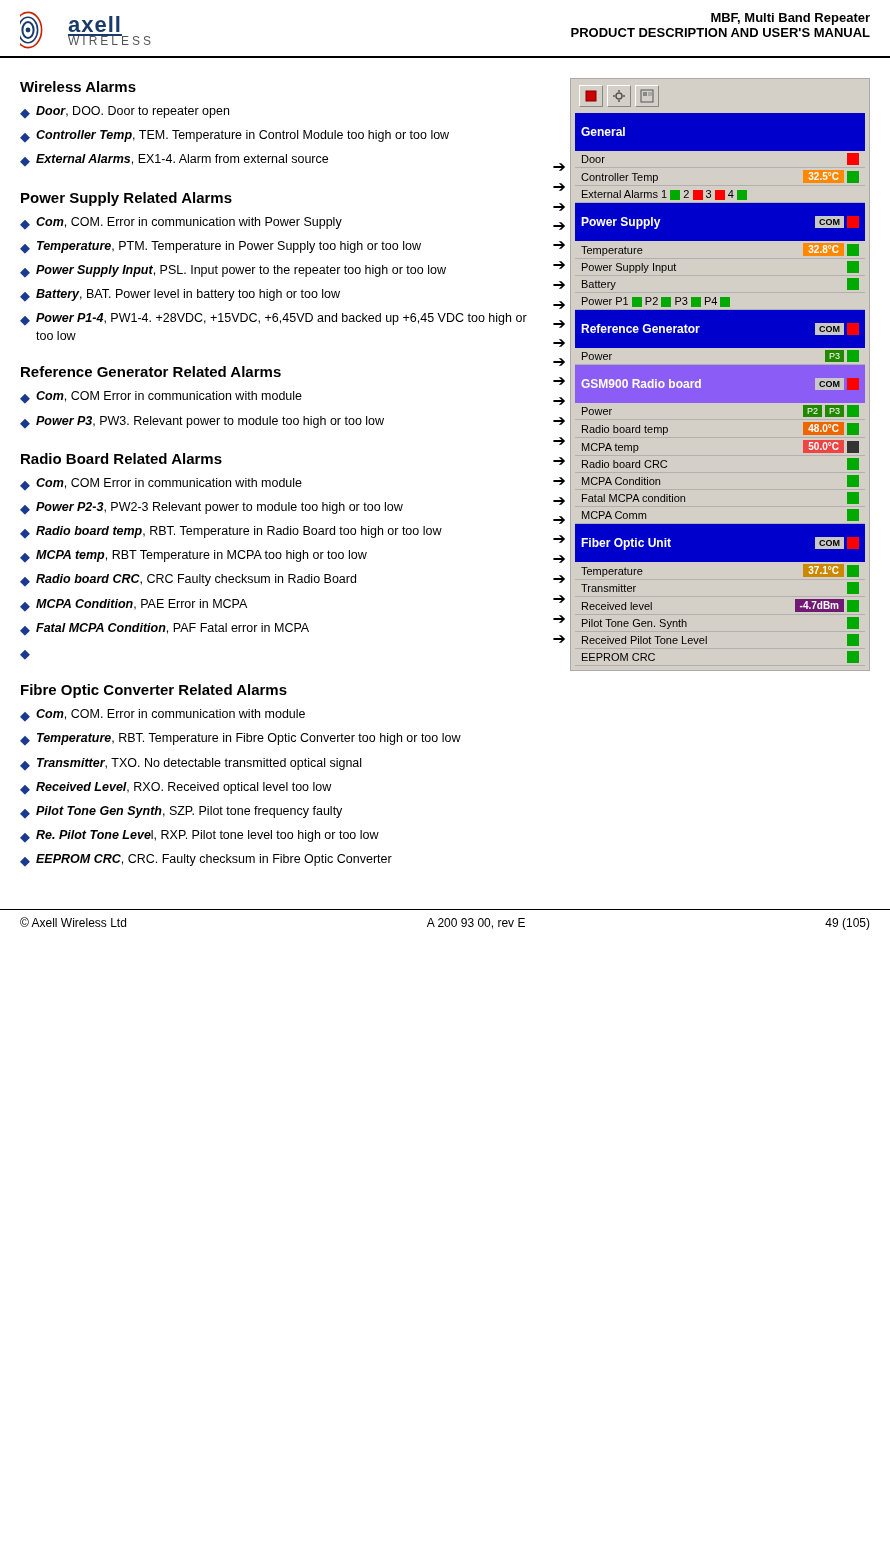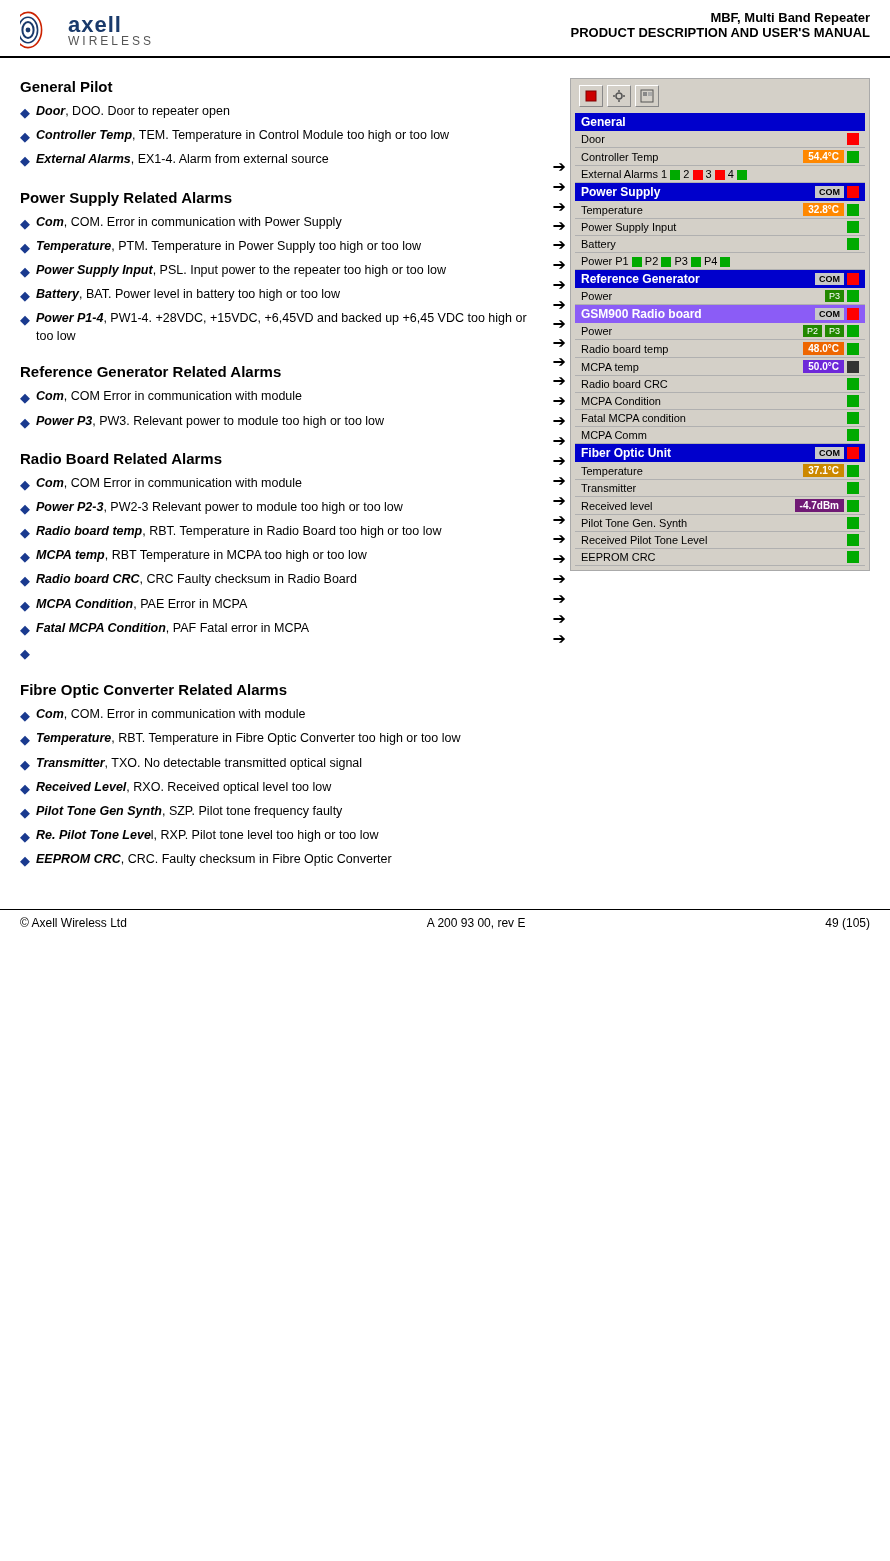--- a/index.html
+++ b/index.html
@@ -128,21 +128,21 @@
 
     
     .panel-body {
       background: #c8c8c8;
     }
 
     .panel-section-header {
       display: flex;
       align-items: center;
       justify-content: space-between;
-      padding: 2px 6px;
+      padding: 12px 6px;
       font-size: 12px;
       font-weight: bold;
       color: #fff;
       background: #0000cc;
     }
     .panel-section-header .status-badges {
       display: flex;
       gap: 3px;
       align-items: center;
       font-size: 10px;
@@ -221,20 +221,21 @@
       display: flex;
       flex-direction: column;
       align-items: flex-start;
     }
     .axell-wordmark {
       font-size: 22px;
       font-weight: bold;
       color: #1a3a6b;
       font-family: Arial, sans-serif;
       letter-spacing: 1px;
+      text-decoration: underline;
     }
     .wireless-text {
       font-size: 12px;
       letter-spacing: 3px;
       color: #555;
       margin-top: -4px;
     }
     .logo-signal {
       width: 40px;
       height: 40px;
@@ -259,21 +260,21 @@
   <div class="header-right">
     <div class="header-title-main">MBF, Multi Band Repeater</div>
     <div class="header-title-sub">PRODUCT DESCRIPTION AND USER'S MANUAL</div>
   </div>
 </div>
 
 <div class="content-area">
 
   <div class="left-col">
 
-    <div class="section-heading">General Pilot</div>
+    <div class="section-heading">Wireless Alarms</div>
     <ul class="bullet-list">
       <li>
         <span class="bullet-diamond">◆</span>
         <span><em>Door</em>, DOO. Door to repeater open</span>
       </li>
       <li>
         <span class="bullet-diamond">◆</span>
         <span><em>Controller Temp</em>, TEM. Temperature in Control Module too high or too low</span>
       </li>
       <li>
@@ -528,21 +529,21 @@
           <div class="panel-row">
             <span class="panel-row-label">Door</span>
             <div class="panel-row-value">
               <span class="led-red"></span>
             </div>
           </div>
 
           <div class="panel-row">
             <span class="panel-row-label">Controller Temp</span>
             <div class="panel-row-value">
-              <span class="val-box val-box-temp">54.4°C</span>
+              <span class="val-box val-box-temp">32.5°C</span>
               <span class="led-green"></span>
             </div>
           </div>
 
           <div class="panel-row">
             <span class="panel-row-label">External Alarms 1 <span class="led-green" style="width:10px;height:10px;display:inline-block;vertical-align:middle;"></span> 2 <span class="led-red" style="width:10px;height:10px;display:inline-block;vertical-align:middle;"></span> 3 <span class="led-red" style="width:10px;height:10px;display:inline-block;vertical-align:middle;"></span> 4 <span class="led-green" style="width:10px;height:10px;display:inline-block;vertical-align:middle;"></span></span>
           </div>
 
           <div class="panel-section-header" style="background:#0000cc;">
             <span>Power Supply</span>
@@ -615,21 +616,21 @@
             <span class="panel-row-label">Radio board temp</span>
             <div class="panel-row-value">
               <span class="val-box val-box-temp" style="background:#ee6600;">48.0°C</span>
               <span class="led-green"></span>
             </div>
           </div>
 
           <div class="panel-row">
             <span class="panel-row-label">MCPA temp</span>
             <div class="panel-row-value">
-              <span class="val-box" style="background:#6d28d9;color:#fff;margin-left:48px;">50.0°C</span>
+              <span class="val-box" style="background:#ef4444;color:#fff;margin-left:48px;">50.0°C</span>
               <span class="led-black"></span>
             </div>
           </div>
 
           <div class="panel-row">
             <span class="panel-row-label">Radio board CRC</span>
             <div class="panel-row-value">
               <span class="led-green"></span>
             </div>
           </div>

